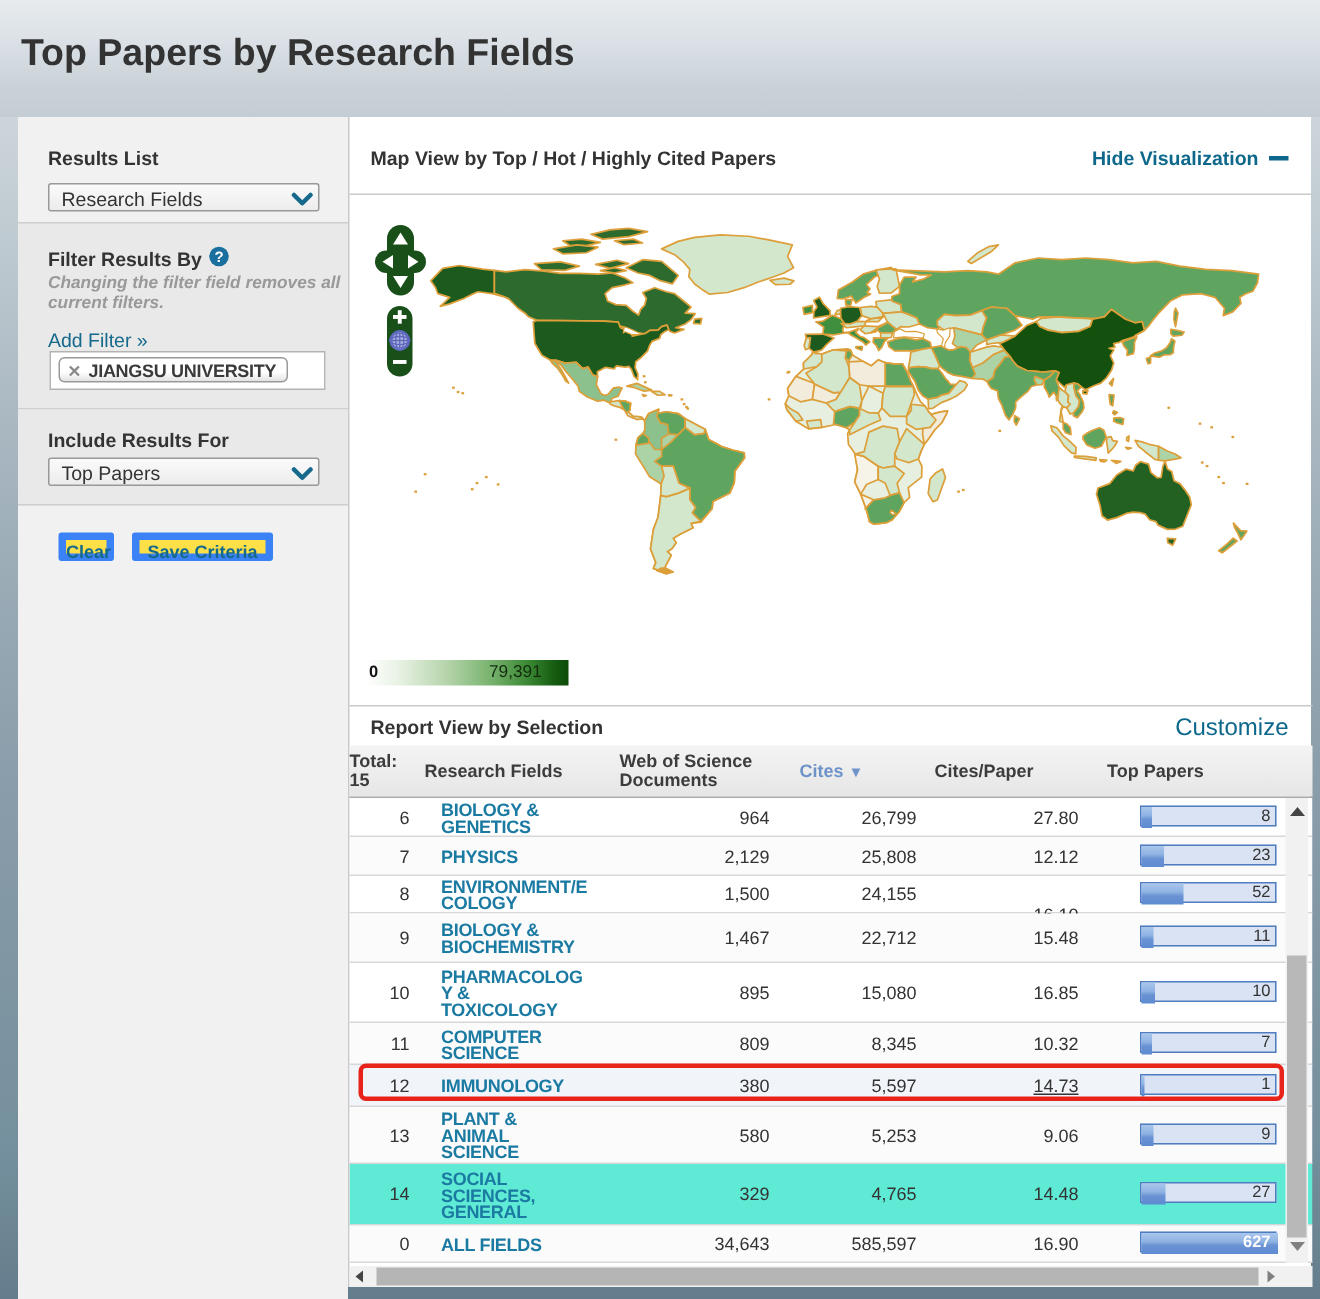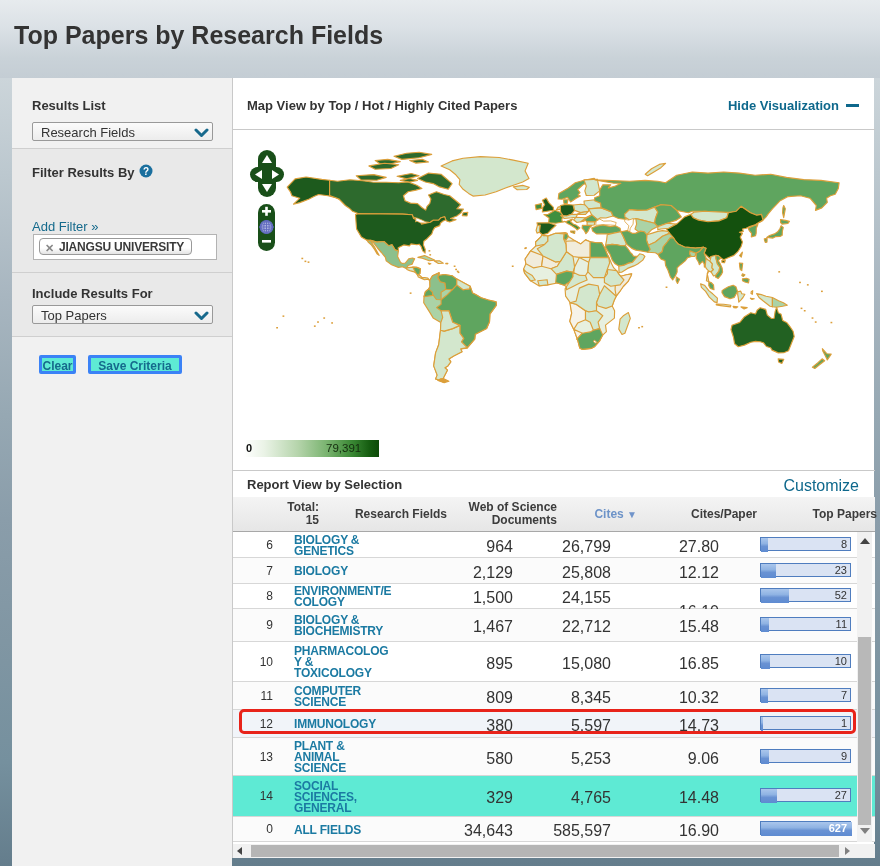--- a/index.html
+++ b/index.html
@@ -27,46 +27,46 @@
 .sb-sec2 { position:absolute; left:0; top:70px; width:220px; height:125px; background:#e9e9e9; border-top:1px solid #cfcfcf; border-bottom:1px solid #cfcfcf; }
 .sb-sec3 { position:absolute; left:0; top:195px; width:220px; height:64px; background:#e9e9e9; border-bottom:1px solid #cfcfcf; }
 .sb-label { font-weight:bold; color:#333; font-size:13px; position:absolute; }
 .dd { position:absolute; width:181px; height:19px; background:linear-gradient(180deg,#fbfbfb,#ececec); border:1px solid #999; border-radius:2px; }
 .dd .txt { position:absolute; left:8px; top:2px; font-size:13px; color:#333; }
 .dd .btn { position:absolute; right:0; top:0; width:22px; height:17px; }
 .dd .btn svg { position:absolute; left:4px; top:4px; }
 #filterbox { position:absolute; left:21px; top:156px; width:184px; height:26px; background:#fff; border:1px solid #b3b3b3; }
 #ftag { position:absolute; left:5px; top:3px; height:17px; padding:0 7px 0 19px; border:1px solid #999; border-radius:4px; background:linear-gradient(180deg,#ffffff 60%,#e3e3e3); font-size:12px; font-weight:bold; color:#3a3a3a; line-height:16px; letter-spacing:-0.2px; }
 #ftag .x { position:absolute; left:5px; top:1px; font-size:11px; color:#888; font-weight:bold; }
-.btn2 { position:absolute; height:19px; line-height:17px; background:#5eead4; border:3px solid #3b82f6; border-radius:2px; color:#156a8c; font-weight:bold; font-size:12px; text-align:center; }
+.btn2 { position:absolute; height:19px; line-height:17px; background:#fde047; border:5px solid #3b82f6; border-radius:2px; color:#156a8c; font-weight:bold; font-size:12px; text-align:center; }
 
 #main { position:absolute; left:220px; top:0; width:642px; height:780px; background:#fff; border-left:1px solid #c9c9c9; }
 .hd-bar { position:absolute; left:0; width:642px; }
 #maphd { top:0; height:52px; border-bottom:1px solid #c9c9c9; }
 #maphd .t { position:absolute; left:14px; top:20px; font-size:13px; font-weight:bold; color:#333; }
 #hideviz { position:absolute; right:16px; top:20px; font-size:13px; font-weight:bold; color:#0e688c; }
 #hideviz .dash { display:inline-block; width:13px; height:3px; background:#0e688c; vertical-align:middle; margin-left:7px; margin-bottom:3px; }
 #mapzone { position:absolute; left:0; top:52px; width:642px; height:340px; }
 
 #legend { position:absolute; left:11px; top:310px; width:135px; height:17px; background:linear-gradient(90deg,#ffffff,#eaf3e6 15%,#b5d4ab 40%,#77b26d 62%,#3a8834 80%,#155c10 93%,#0d4a08 100%); }
 #legend .z { position:absolute; left:2px; top:2px; font-size:11px; color:#111; font-weight:bold;}
 #legend .m { position:absolute; left:82px; top:2px; font-size:11.5px; color:#142c0e; }
 
 #rpthd { top:392px; height:27px; border-top:1px solid #c9c9c9; }
 #rpthd .t { position:absolute; left:14px; top:6px; font-size:13px; font-weight:bold; color:#333; }
 #customize { position:absolute; right:16px; top:6px; font-size:16px; color:#0e688c; }
 
 #thead { position:absolute; left:0; top:419px; width:642px; height:35px; background:linear-gradient(180deg,#f4f4f4,#e6e6e6); border-bottom:1px solid #a8a8a8; font-size:12px; font-weight:bold; color:#3c3c3c; }
-#thead div { position:absolute; text-align:right; line-height:13px;margin-left:44px; }
+#thead div { position:absolute; text-align:left; line-height:13px; }
 #rows { position:absolute; left:0; top:454px; width:642px; height:310px; overflow:hidden; }
 .row { position:absolute; left:0; width:642px; border-bottom:1px solid #d7d7d7; }
 .row .num { position:absolute; left:0px; width:40px; text-align:right; font-size:12px; color:#333; }
 .row .fld { position:absolute; left:61px; width:130px; font-size:12px; font-weight:bold; color:#1b7aa2; line-height:11px; letter-spacing:-0.2px; }
 .row .fld span { text-decoration:none; }
-.row .v1,.row .v2,.row .v3 { position:absolute; font-size:16px; color:#333; text-align:right; width:80px; }
+.row .v1,.row .v2,.row .v3 { position:absolute; font-size:12px; color:#333; text-align:right; width:80px; }
 .row .v1 { left:200px; } .row .v2 { left:298px; } .row .v3 { left:406px; }
 .bar { position:absolute; left:527px; width:91px; height:14px; background:#dae3f3; border:1px solid #4f7dbf; }
 .bar .fill { position:absolute; left:0; top:0; height:14px; background:linear-gradient(180deg,#aac6ec 0%,#8fb3e3 40%,#6992d3 60%,#5e8bd1 100%); }
 .bar .bv { position:absolute; right:3px; top:0px; font-size:11px; color:#333; }
 
 #vsb { position:absolute; left:624px; top:454px; width:15px; height:310px; background:#f1f1f1; }
 #vsb .thumb { position:absolute; left:1px; top:105px; width:13px; height:188px; background:#b8b8b8; }
 .arr { width:0; height:0; position:absolute; }
 #hsb { position:absolute; left:0; top:766px; width:642px; height:14px; background:#f1f1f1; }
 #hsb .thumb { position:absolute; left:18px; top:1px; width:588px; height:12px; background:#b5b5b5; }
@@ -89,20 +89,21 @@
           <svg width="15" height="11">
             <path d="M2 3 L7.5 8.5 L13 3" stroke="#17698c" stroke-width="3" fill="none" stroke-linecap="round" stroke-linejoin="round"></path>
           </svg>
         </span>
     </div>
     <div class="sb-label" style="left:20px;top:87px;">Filter Results By</div>
     <svg style="position:absolute;left:127px;top:86px;" width="14" height="14">
         <circle cx="7" cy="7" r="6.5" fill="#1a6f9e"></circle>
         <text x="7" y="10.5" font-size="10" font-weight="bold" fill="#fff" text-anchor="middle" font-family="Liberation Sans">?</text>
       </svg>
+    <div style="position:absolute;left:20px;top:105px;width:197px;font-size:11.5px;font-style:italic;font-weight:bold;color:#999;line-height:13px;">Changing the filter field removes all current filters.</div>
     <div style="position:absolute;left:20px;top:141px;font-size:13px;color:#156a8c;">Add Filter »</div>
     <div id="filterbox">
         <span id="ftag"><span class="x">✕</span>JIANGSU UNIVERSITY</span>
       </div>
     <div class="sb-label" style="left:20px;top:208px;">Include Results For</div>
     <div class="dd" style="left:20px;top:227px;">
       <span class="txt">Top Papers</span>
       <span class="btn">
           <svg width="15" height="11">
             <path d="M2 3 L7.5 8.5 L13 3" stroke="#17698c" stroke-width="3" fill="none" stroke-linecap="round" stroke-linejoin="round"></path>
@@ -322,21 +323,21 @@
   <span class="v1" style="top:6px;">964</span>
   <span class="v2" style="top:6px;">26,799</span>
   <span class="v3" style="top:6px;">27.80</span>
   <span class="bar" style="top:5px;">
             <span class="fill" style="width:7px;"></span>
             <span class="bv">8</span>
           </span>
 </div>
 <div class="row" style="top:26px;height:26px;background:#fbfbfb;">
   <span class="num" style="top:6px;">7</span>
-  <span class="fld" style="top:8px;"><span>BIOLOGY</span></span>
+  <span class="fld" style="top:8px;"><span>PHYSICS</span></span>
   <span class="v1" style="top:6px;">2,129</span>
   <span class="v2" style="top:6px;">25,808</span>
   <span class="v3" style="top:6px;">12.12</span>
   <span class="bar" style="top:5px;">
             <span class="fill" style="width:15px;"></span>
             <span class="bv">23</span>
           </span>
 </div>
 <div class="row" style="top:52px;height:25px;background:#fff;">
   <span class="num" style="top:5px;">8</span>

